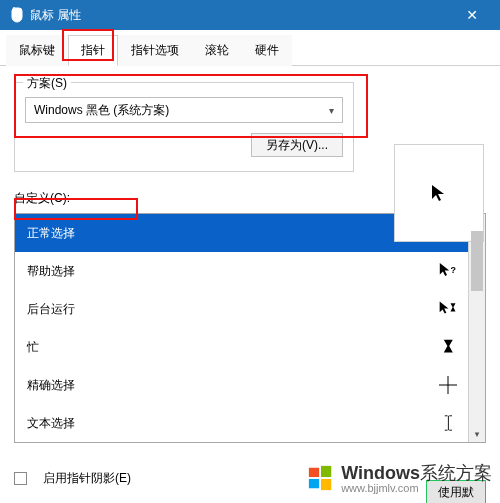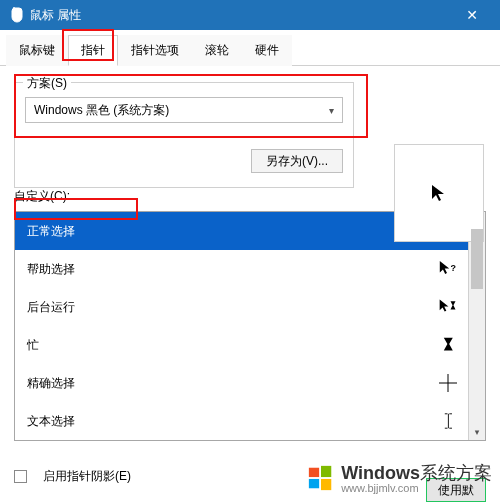--- a/index.html
+++ b/index.html
@@ -11,26 +11,26 @@
     .close { width:40px; text-align:center; font-size:14px; cursor:pointer; }
     .tabs { display:flex; border-bottom:1px solid #d0d0d0; padding:4px 6px 0 6px; gap:0; background:#fff; }
     .tab { padding:6px 12px 6px 12px; font-size:12px; cursor:pointer; border:1px solid transparent; border-bottom:none; position:relative; top:1px; background:#f9f9f9; }
     .tab.active { border:1px solid #d0d0d0; border-bottom:1px solid #fff; background:#fff; }
     .hl-red { border:2px solid #e11; position:absolute; pointer-events:none; }
     .content { padding:10px 14px 0 14px; position:relative; }
     .group { border:1px solid #d0d0d0; padding:10px 10px 14px 10px; margin-top:6px; position:relative; }
     .group-label { position:absolute; top:-8px; left:8px; background:#fff; padding:0 4px; font-size:12px; }
     .combo { width:100%; height:26px; border:1px solid #bfbfbf; background:#fff; display:flex; align-items:center; padding:0 8px; justify-content:space-between; cursor:pointer; margin-top:4px; }
     .combo-caret { font-size:10px; color:#555; }
-    .btn-row { display:flex; justify-content:flex-end; margin-top:26px; }
+    .btn-row { display:flex; justify-content:flex-end; margin-top:10px; }
     .btn { width:92px; height:24px; border:1px solid #bfbfbf; background:#f4f4f4; font-size:12px; cursor:pointer; }
     .btn[disabled] { color:#aaa; cursor:default; }
     .preview { position:absolute; right:16px; top:78px; width:90px; height:98px; border:1px solid #d0d0d0; background:#fff; display:flex; align-items:center; justify-content:center; }
     .preview svg { width:20px; height:20px; }
-    .sect-label { font-size:12px; }
+    .sect-label { margin-top:18px; font-size:12px; }
     .list { border:1px solid #a7a7a7; margin-top:6px; height:230px; display:flex; }
     .list-items { flex:1; overflow:hidden; }
     .item { height:38px; display:flex; align-items:center; justify-content:space-between; padding:0 10px 0 12px; cursor:pointer; }
     .item.sel { background:#0a62c9; color:#fff; }
     .item-ico { width:20px; display:flex; justify-content:center; }
     .item-ico svg { height:18px; }
     .scroll { width:17px; background:#f0f0f0; border-left:1px solid #d0d0d0; display:flex; flex-direction:column; }
     .scroll-btn { height:17px; display:flex; align-items:center; justify-content:center; font-size:9px; color:#555; cursor:pointer; }
     .scroll-track { flex:1; position:relative; }
     .scroll-thumb { position:absolute; top:0; left:2px; right:2px; height:60px; background:#c6c6c6; }

